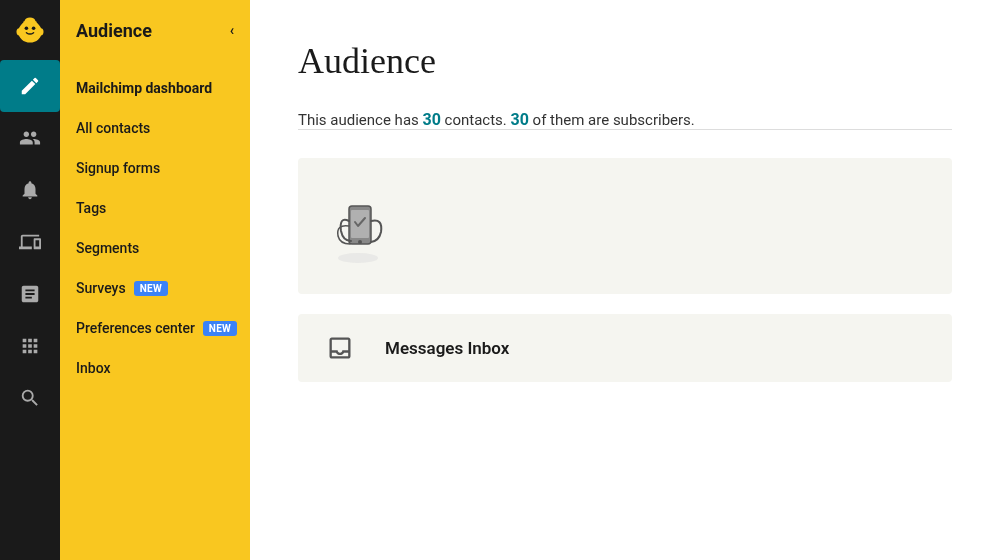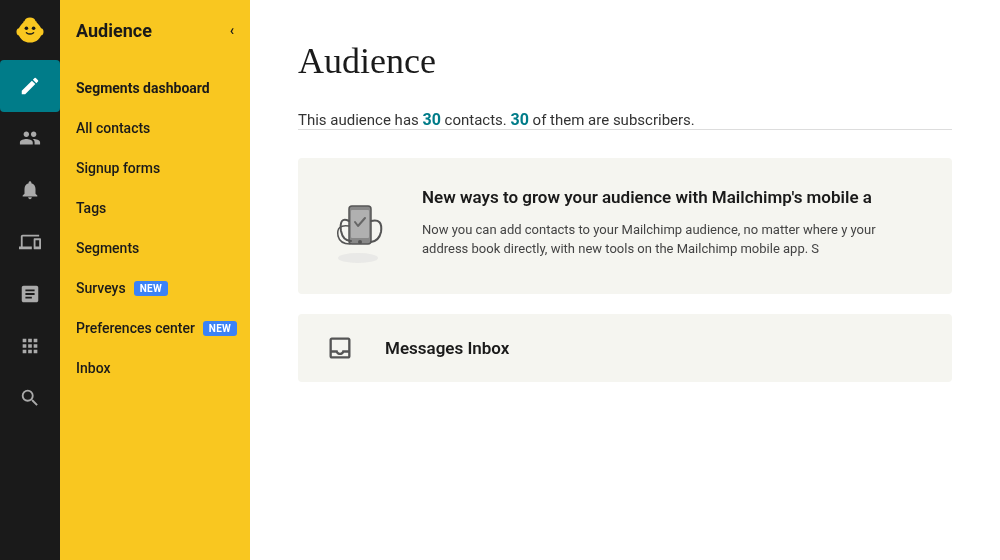--- a/index.html
+++ b/index.html
@@ -244,21 +244,21 @@
 </div>
 
 <div class="sidebar">
   <div class="sidebar-header">
     <span>Audience</span>
     <span class="sidebar-chevron">‹</span>
   </div>
   <nav class="sidebar-nav">
 
   <div class="sidebar-item active">
-        <span>Segments dashboard</span>
+        <span>Mailchimp dashboard</span>
       </div>
       <div class="sidebar-item">
         <span>All contacts</span>
       </div>
       <div class="sidebar-item">
         <span>Signup forms</span>
       </div>
       <div class="sidebar-item">
         <span>Tags</span>
       </div>
@@ -298,26 +298,20 @@
           <rect x="28" y="20" width="22" height="38" rx="3" fill="#888" stroke="#555" stroke-width="1.5"></rect>
           <rect x="30" y="24" width="18" height="28" rx="1" fill="#b0b0b0"></rect>
           <circle cx="39" cy="56" r="2" fill="#555"></circle>
 
           <path d="M28 35 Q18 30 20 45 Q22 55 30 55" stroke="#555" stroke-width="2" fill="none" stroke-linecap="round"></path>
           <path d="M28 40 Q15 38 17 50 Q19 58 29 58" stroke="#555" stroke-width="1.5" fill="none" stroke-linecap="round"></path>
           <path d="M50 35 Q62 32 60 46 Q58 55 50 56" stroke="#555" stroke-width="2" fill="none" stroke-linecap="round"></path>
 
           <path d="M34 36 L37 40 L44 32" stroke="#666" stroke-width="2" fill="none" stroke-linecap="round" stroke-linejoin="round"></path>
         </svg>
-      </div>
-      <div class="promo-text">
-        <div class="promo-title">New ways to grow your audience with Mailchimp's mobile a</div>
-        <div class="promo-body">
-          <span>Now you can add contacts to your Mailchimp audience, no matter where y your address book directly, with new tools on the Mailchimp mobile app. S</span>
-        </div>
       </div>
     </div>
 
     <div class="inbox-card">
       <svg class="inbox-icon" viewBox="0 0 24 24" fill="#555">
           <path d="M19 3H5c-1.1 0-2 .9-2 2v14c0 1.1.9 2 2 2h14c1.1 0 2-.9 2-2V5c0-1.1-.9-2-2-2zm0 16H5v-3h3.56c.69 1.19 1.97 2 3.45 2s2.75-.81 3.45-2H19v3zm0-5h-4.99c0 1.1-.9 2-2.01 2s-2.01-.9-2.01-2H5V5h14v9z"></path>
         </svg>
       <span class="inbox-label">Messages Inbox</span>
     </div>
   </div>

